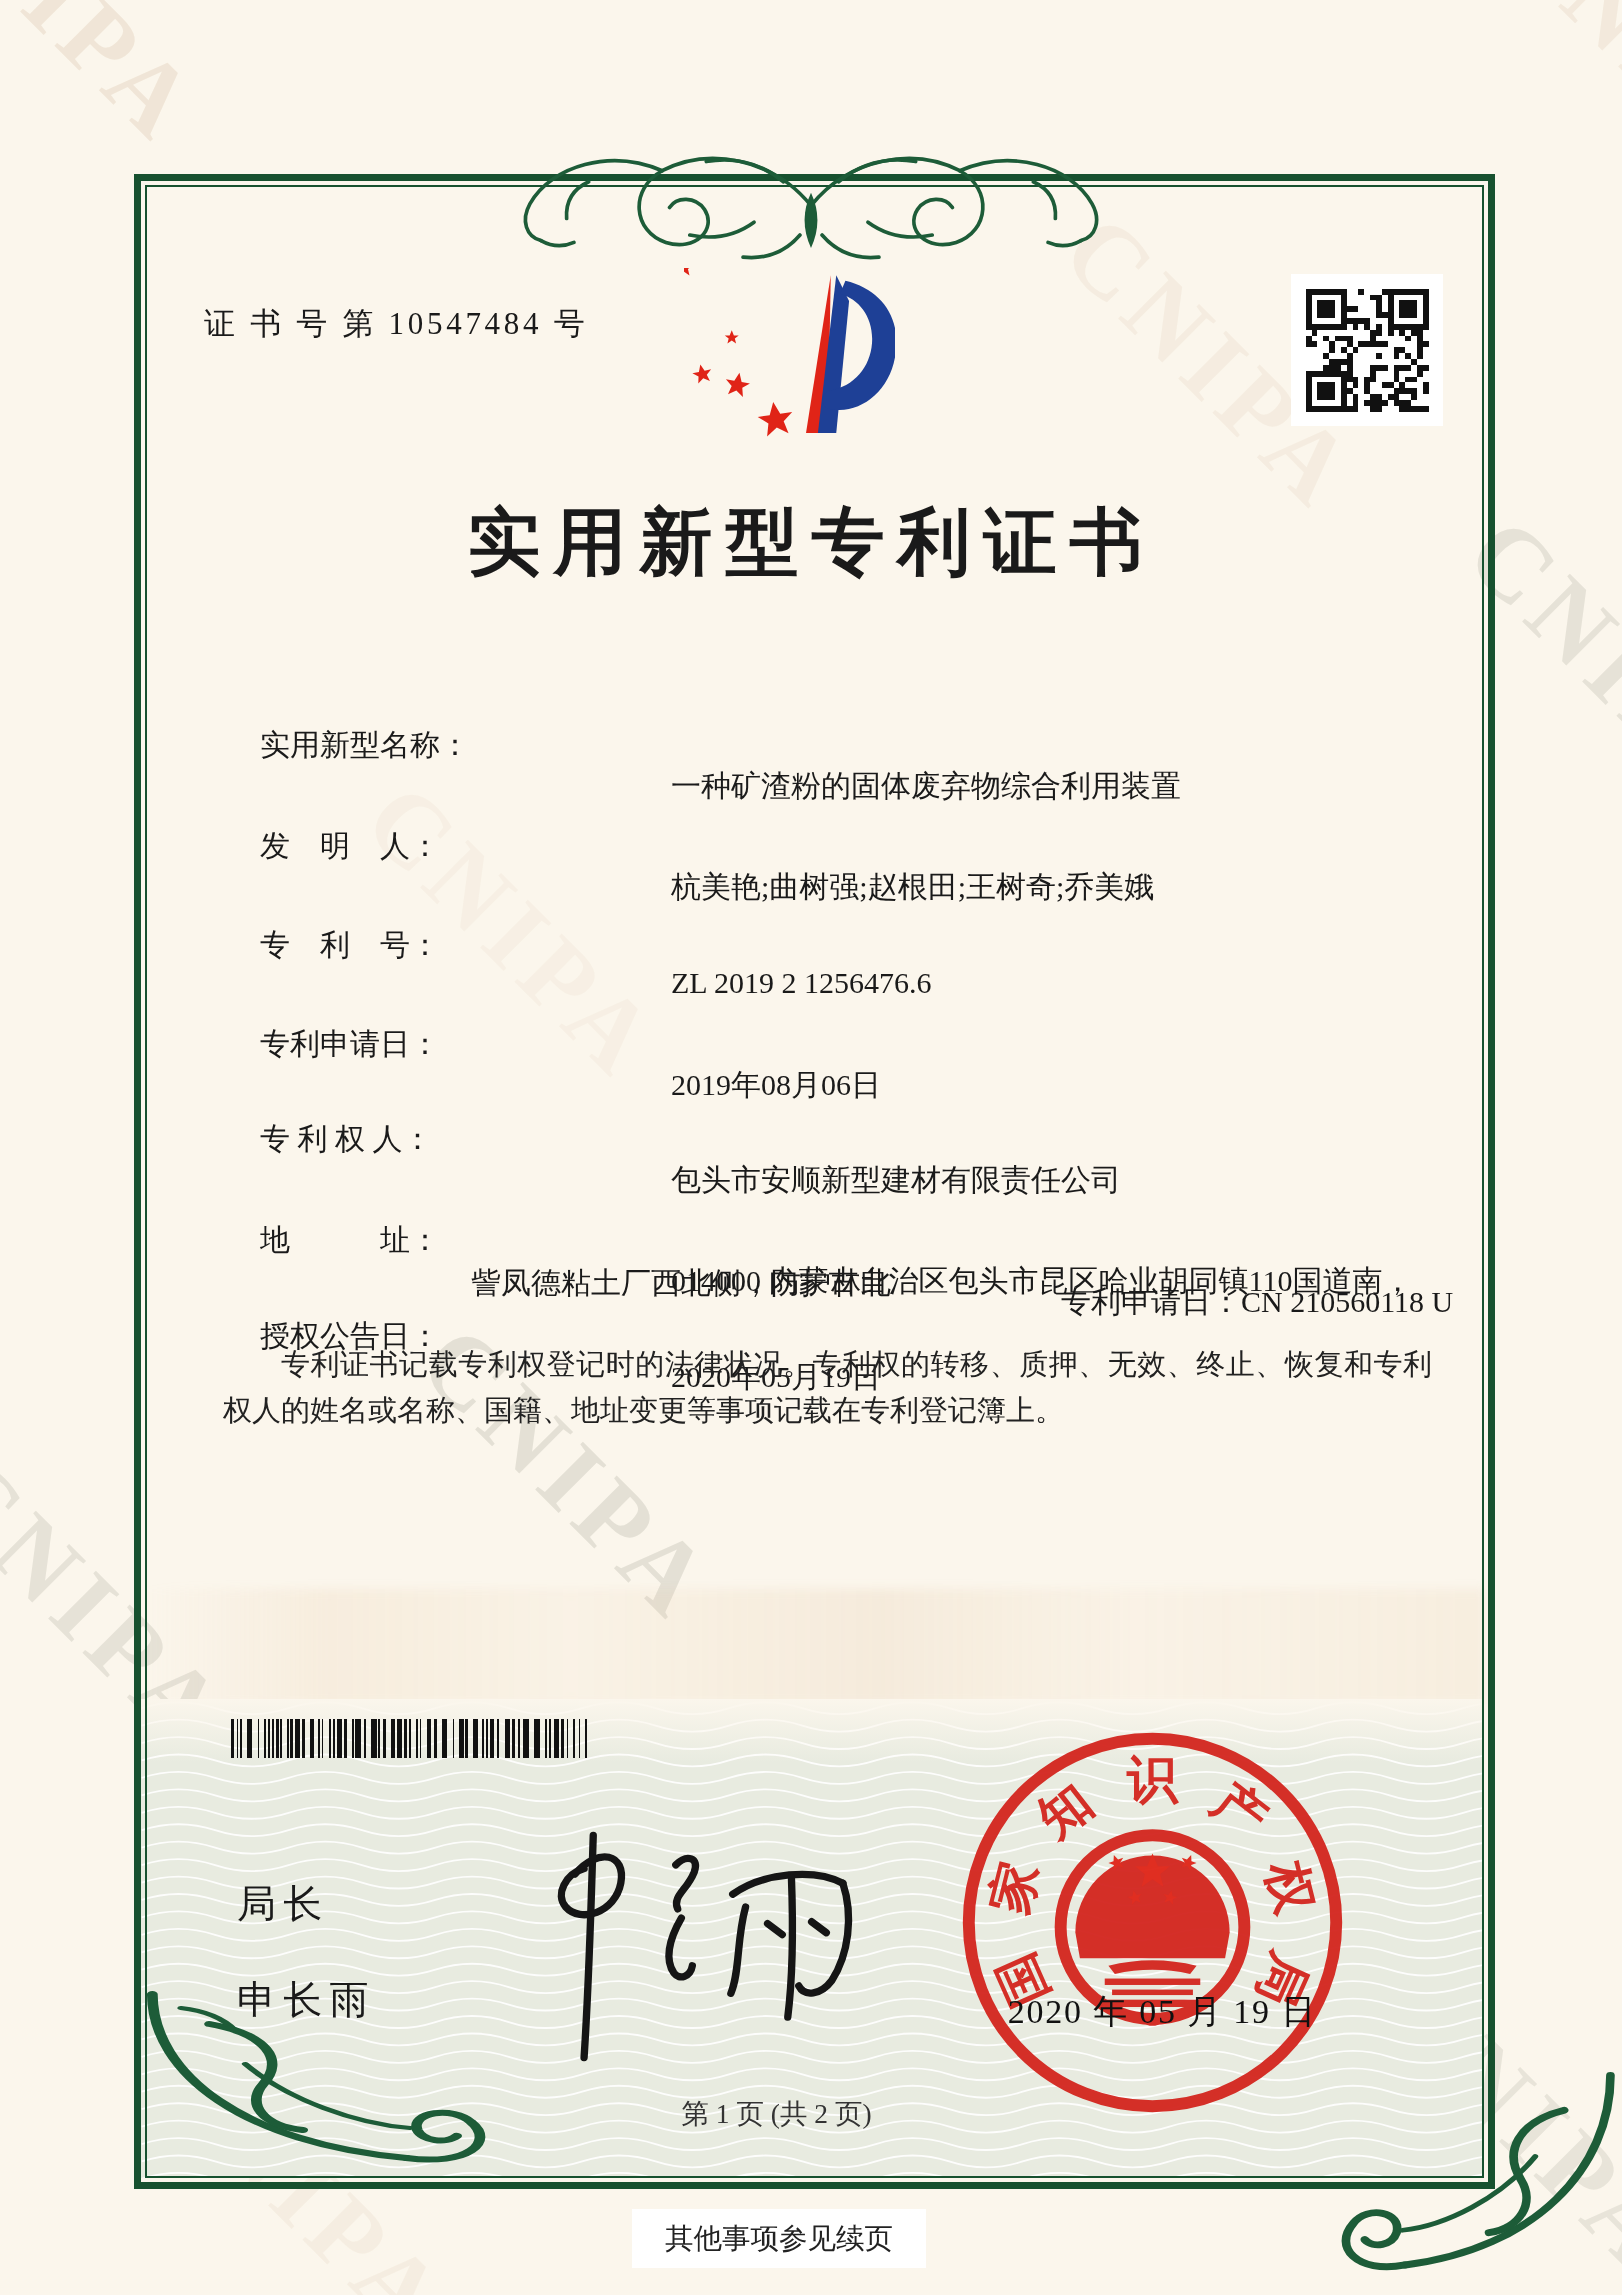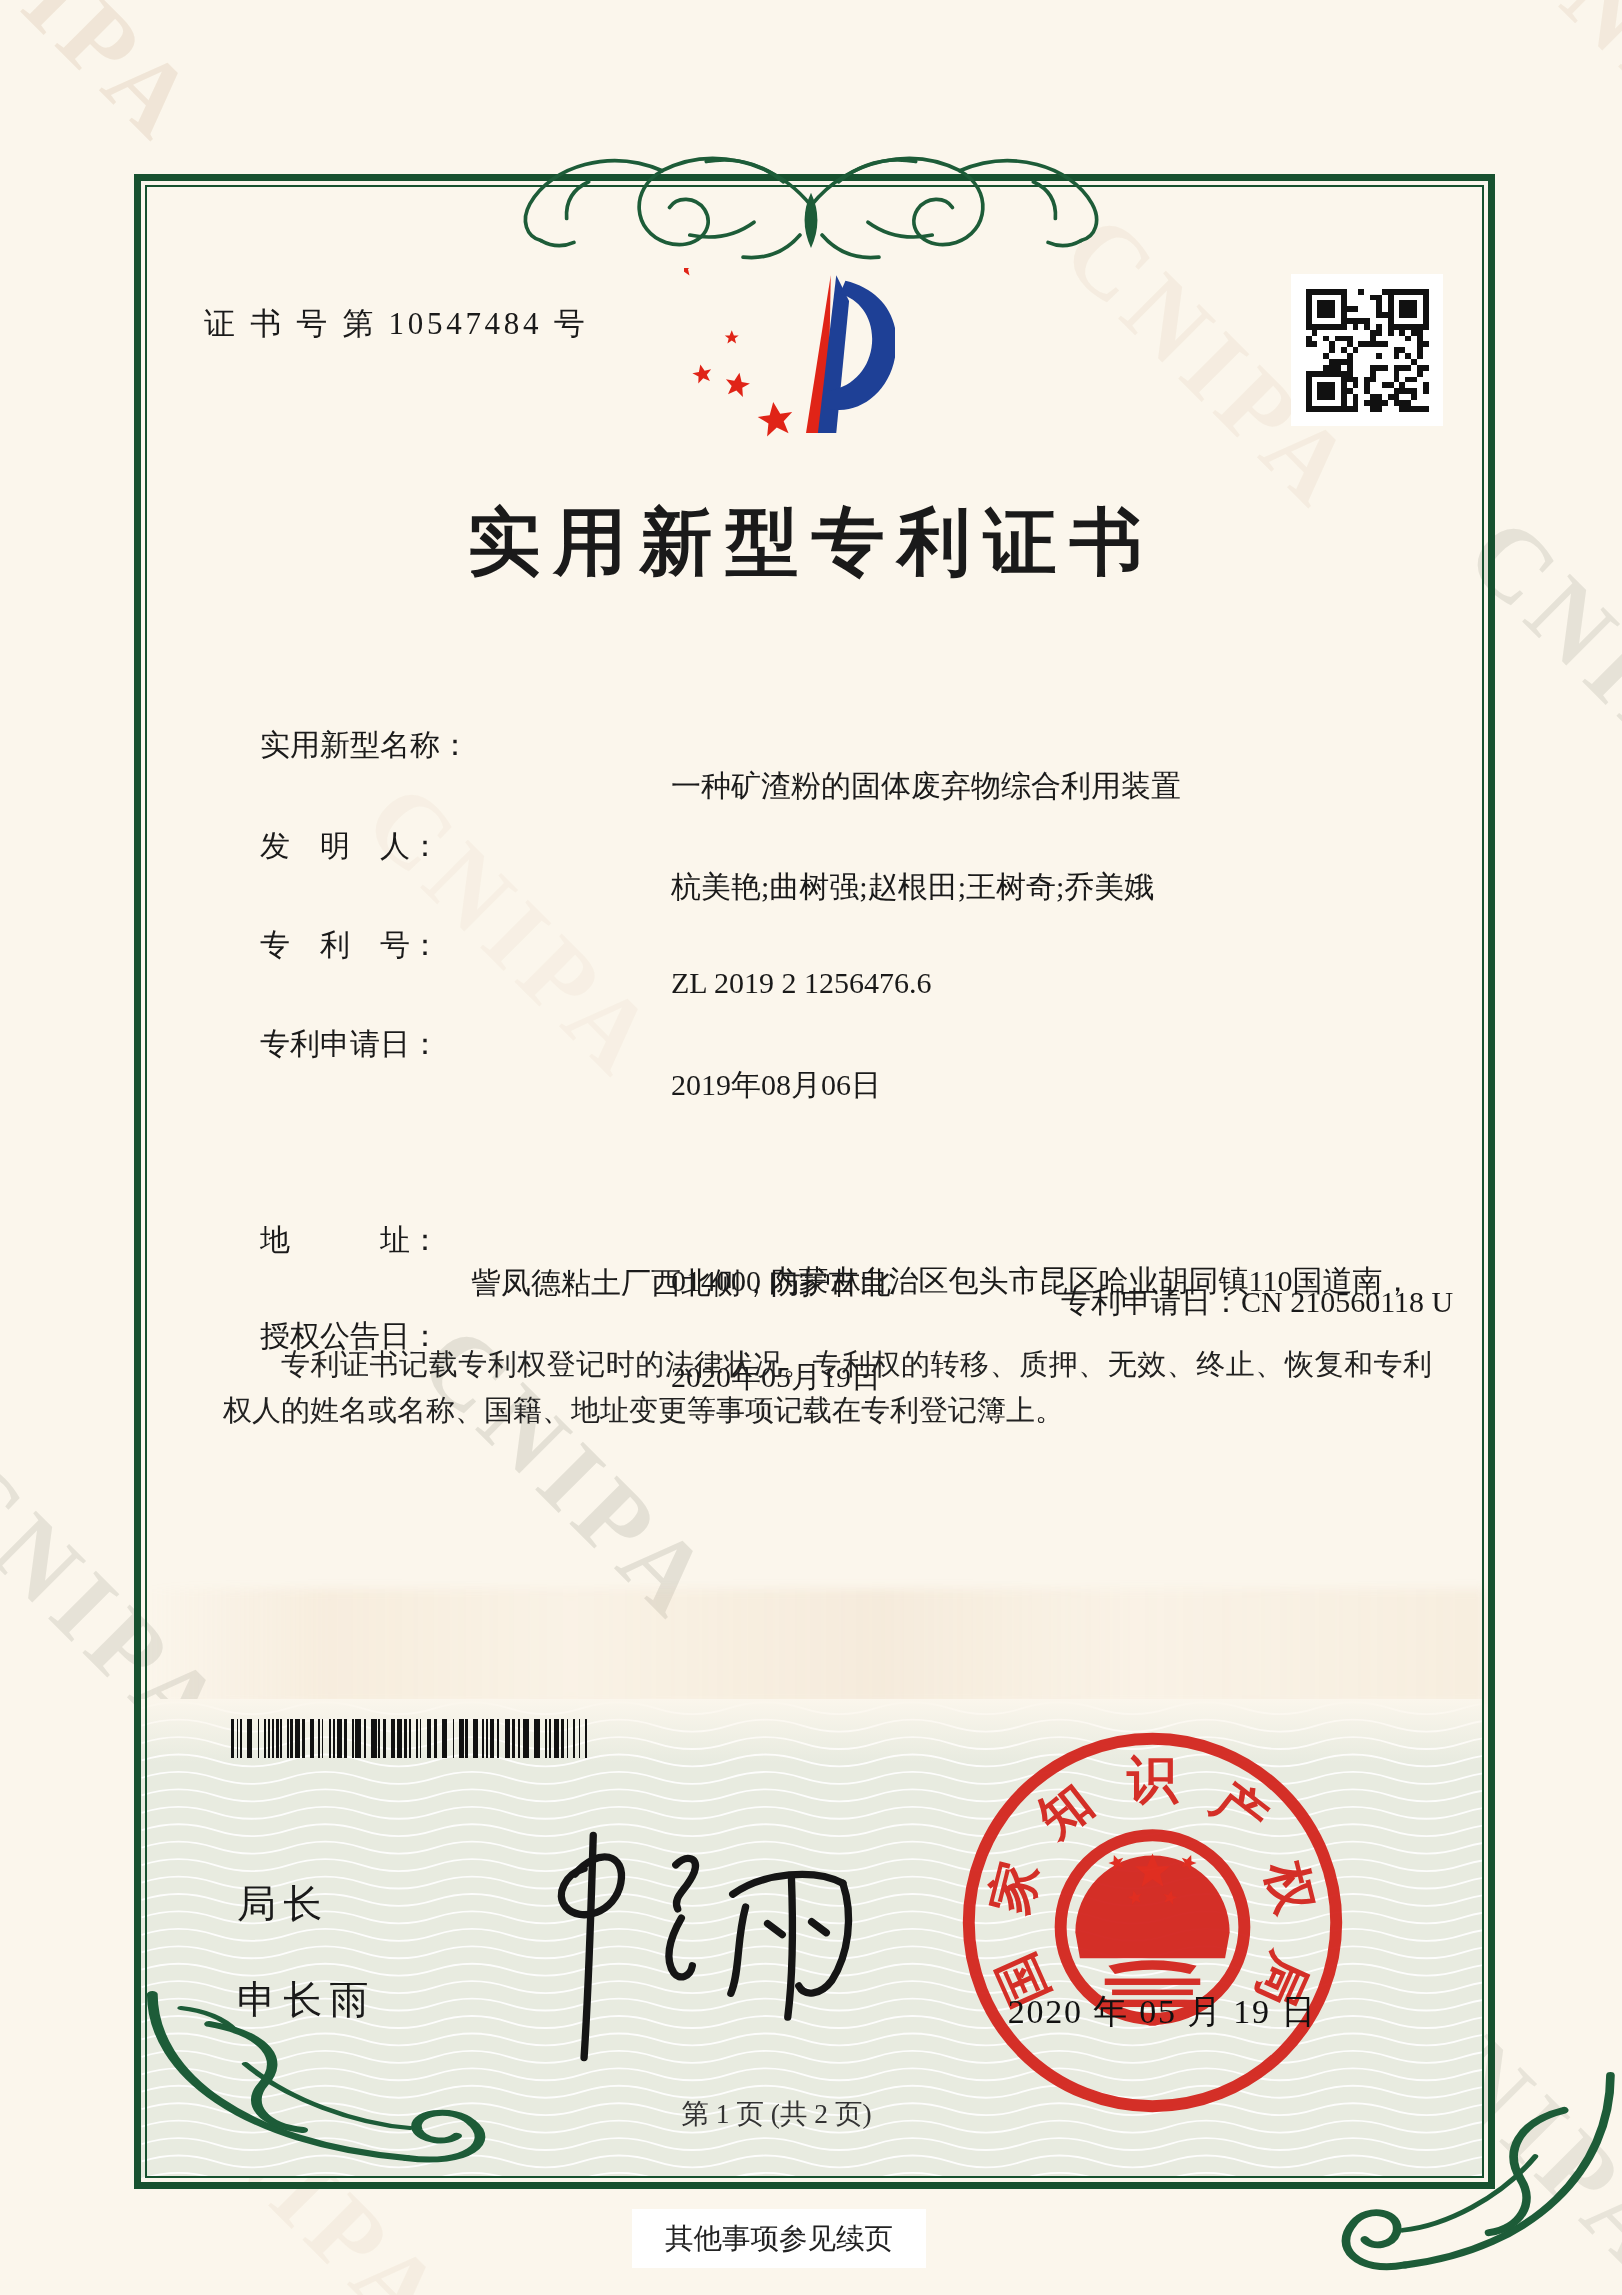--- a/index.html
+++ b/index.html
@@ -591,20 +591,24 @@
     <span class="flabel">发　明　人：</span>
     <span class="fvalue vcol">杭美艳;曲树强;赵根田;王树奇;乔美娥</span>
   </div>
   <div class="frow" style="top:891px;">
     <span class="flabel">专　利　号：</span>
     <span class="fvalue vcol">ZL 2019 2 1256476.6</span>
   </div>
   <div class="frow" style="top:990px;">
     <span class="flabel">专利申请日：</span>
     <span class="fvalue vcol">2019年08月06日</span>
+  </div>
+  <div class="frow" style="top:1085px;">
+    <span class="flabel">专 利 权 人：</span>
+    <span class="fvalue vcol">包头市安顺新型建材有限责任公司</span>
   </div>
   <div class="frow" style="top:1186px;">
     <span class="flabel">地　　　址：</span>
     <span class="fvalue vcol">014000 内蒙古自治区包头市昆区哈业胡同镇110国道南，</span>
   </div>
   <div class="frow" style="top:1229px;left:441px;">
     <span class="fvalue">訾凤德粘土厂西北侧，防护林北</span>
   </div>
   <div class="frow" style="top:1282px;">
     <span class="flabel">授权公告日：</span>

